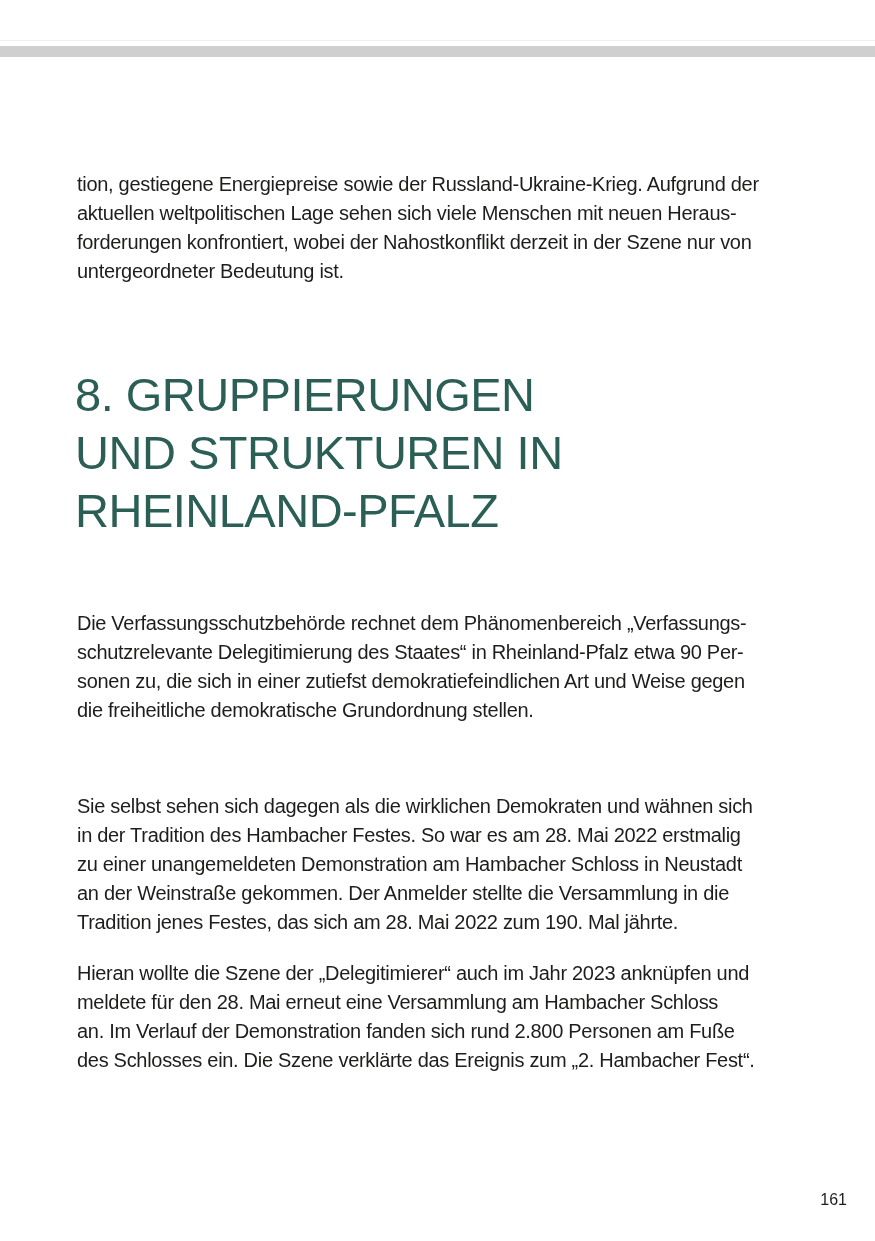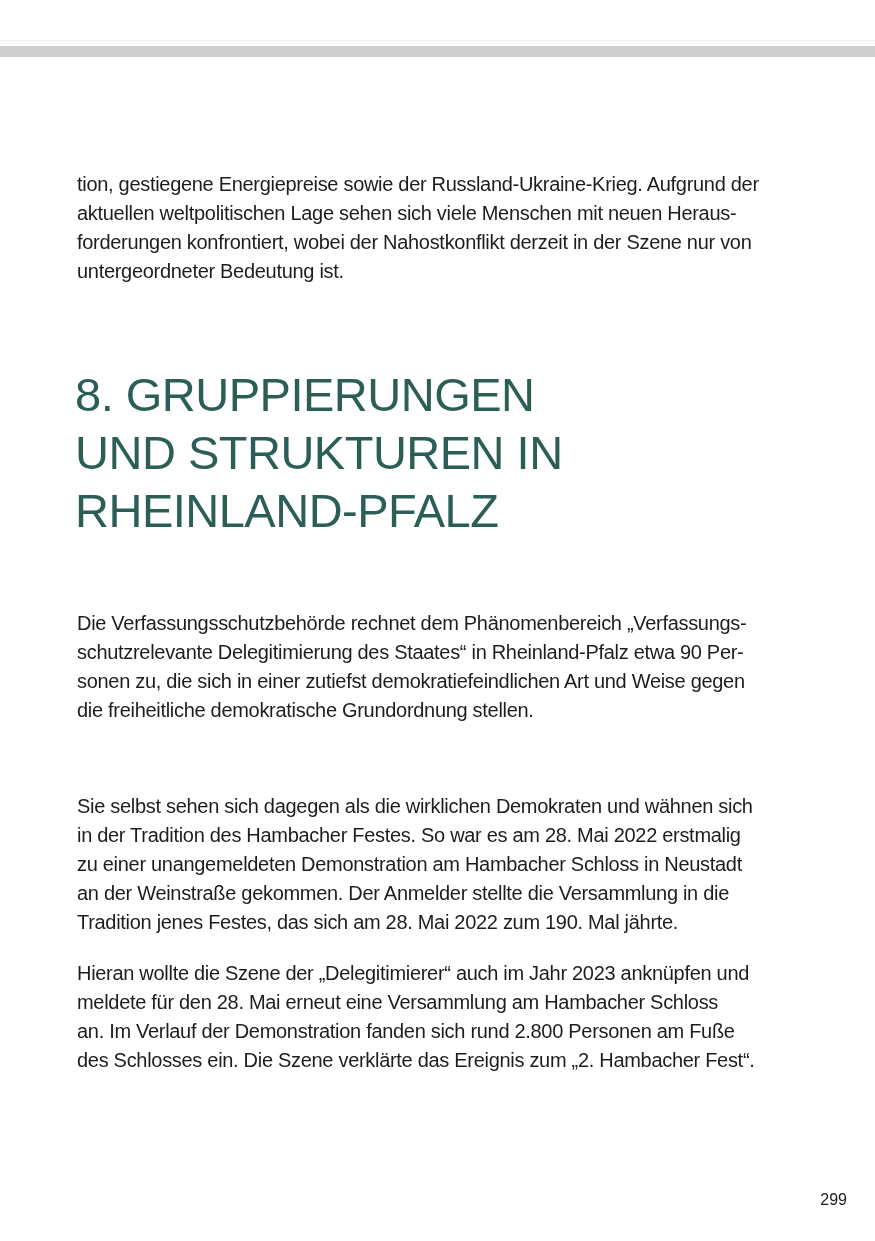--- a/index.html
+++ b/index.html
@@ -93,15 +93,15 @@
 in der Tradition des Hambacher Festes. So war es am 28. Mai 2022 erstmalig
 zu einer unangemeldeten Demonstration am Hambacher Schloss in Neustadt
 an der Weinstraße gekommen. Der Anmelder stellte die Versammlung in die
 Tradition jenes Festes, das sich am 28. Mai 2022 zum 190. Mal jährte.</p>
 
   <p class="body-par p4">Hieran wollte die Szene der „Delegitimierer“ auch im Jahr 2023 anknüpfen und
 meldete für den 28. Mai erneut eine Versammlung am Hambacher Schloss
 an. Im Verlauf der Demonstration fanden sich rund 2.800 Personen am Fuße
 des Schlosses ein. Die Szene verklärte das Ereignis zum „2. Hambacher Fest“.</p>
 
-  <div class="page-number">299</div>
+  <div class="page-number">161</div>
 
 </div>
 
 </body></html>

